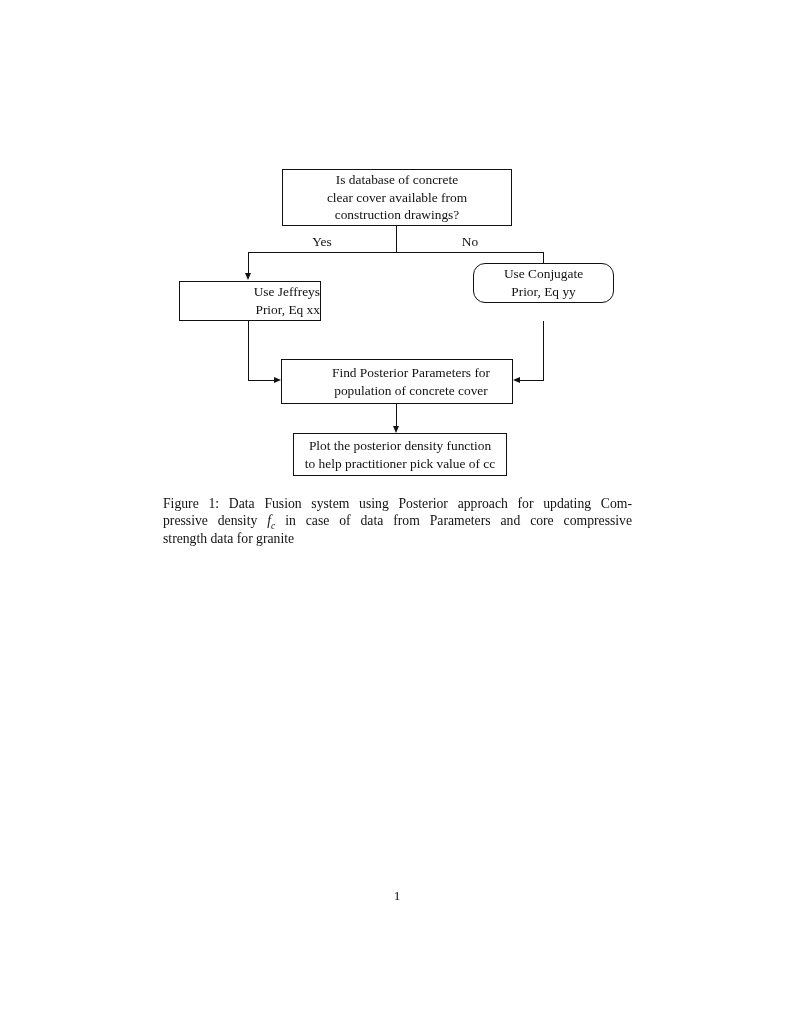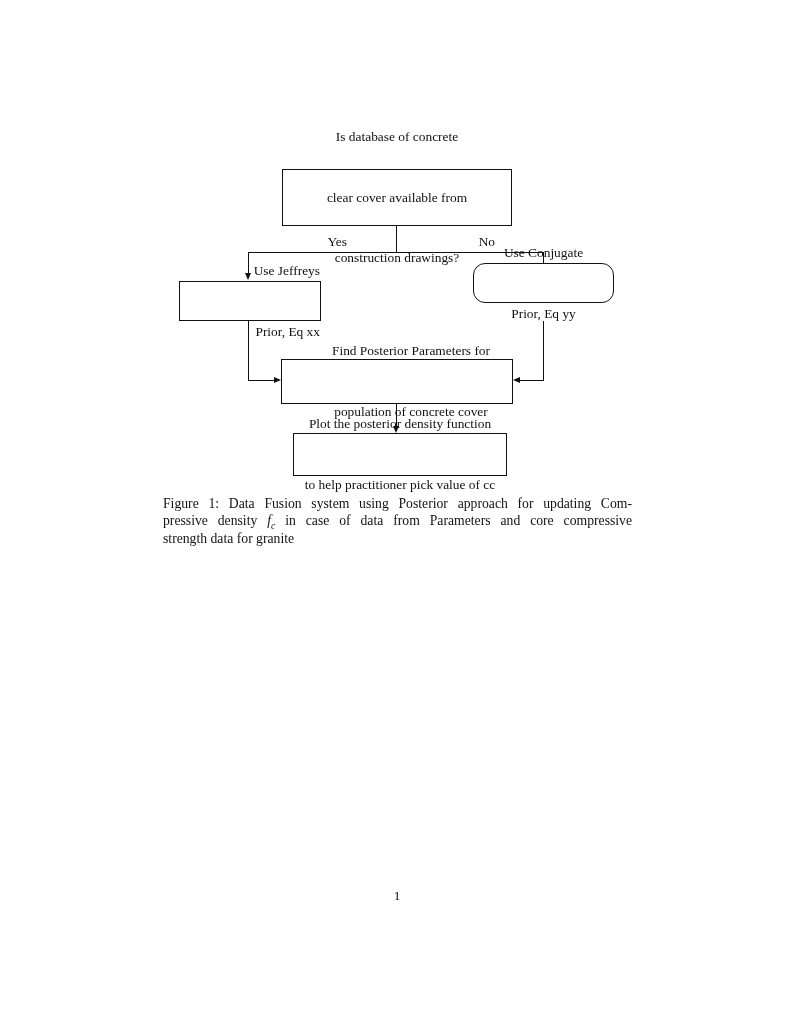--- a/index.html
+++ b/index.html
@@ -21,21 +21,20 @@
     border: 1px solid #111111;
     background: #ffffff;
     display: flex;
     flex-direction: column;
     align-items: center;
     justify-content: center;
     text-align: center;
     font-size: 13.4px;
     line-height: 17.8px;
     white-space: nowrap;
-    gap: 43px;
   }
   .edge {
     position: absolute;
     background: #111111;
   }
   .arrow { position: absolute; width: 0; height: 0; }
   .arrow.down {
     border-left: 3.5px solid transparent;
     border-right: 3.5px solid transparent;
     border-top: 7px solid #111111;
@@ -46,21 +45,21 @@
     border-left: 7px solid #111111;
   }
   .arrow.leftward {
     border-top: 3.5px solid transparent;
     border-bottom: 3.5px solid transparent;
     border-right: 7px solid #111111;
   }
   .edge-label {
     position: absolute;
     font-size: 13.4px;
-    text-align: right;
+    text-align: center;
     background: #ffffff;
   }
   .caption {
     position: absolute;
     left: 163px;
     top: 495px;
     width: 469px;
     font-size: 13.7px;
     line-height: 17.3px;
   }

